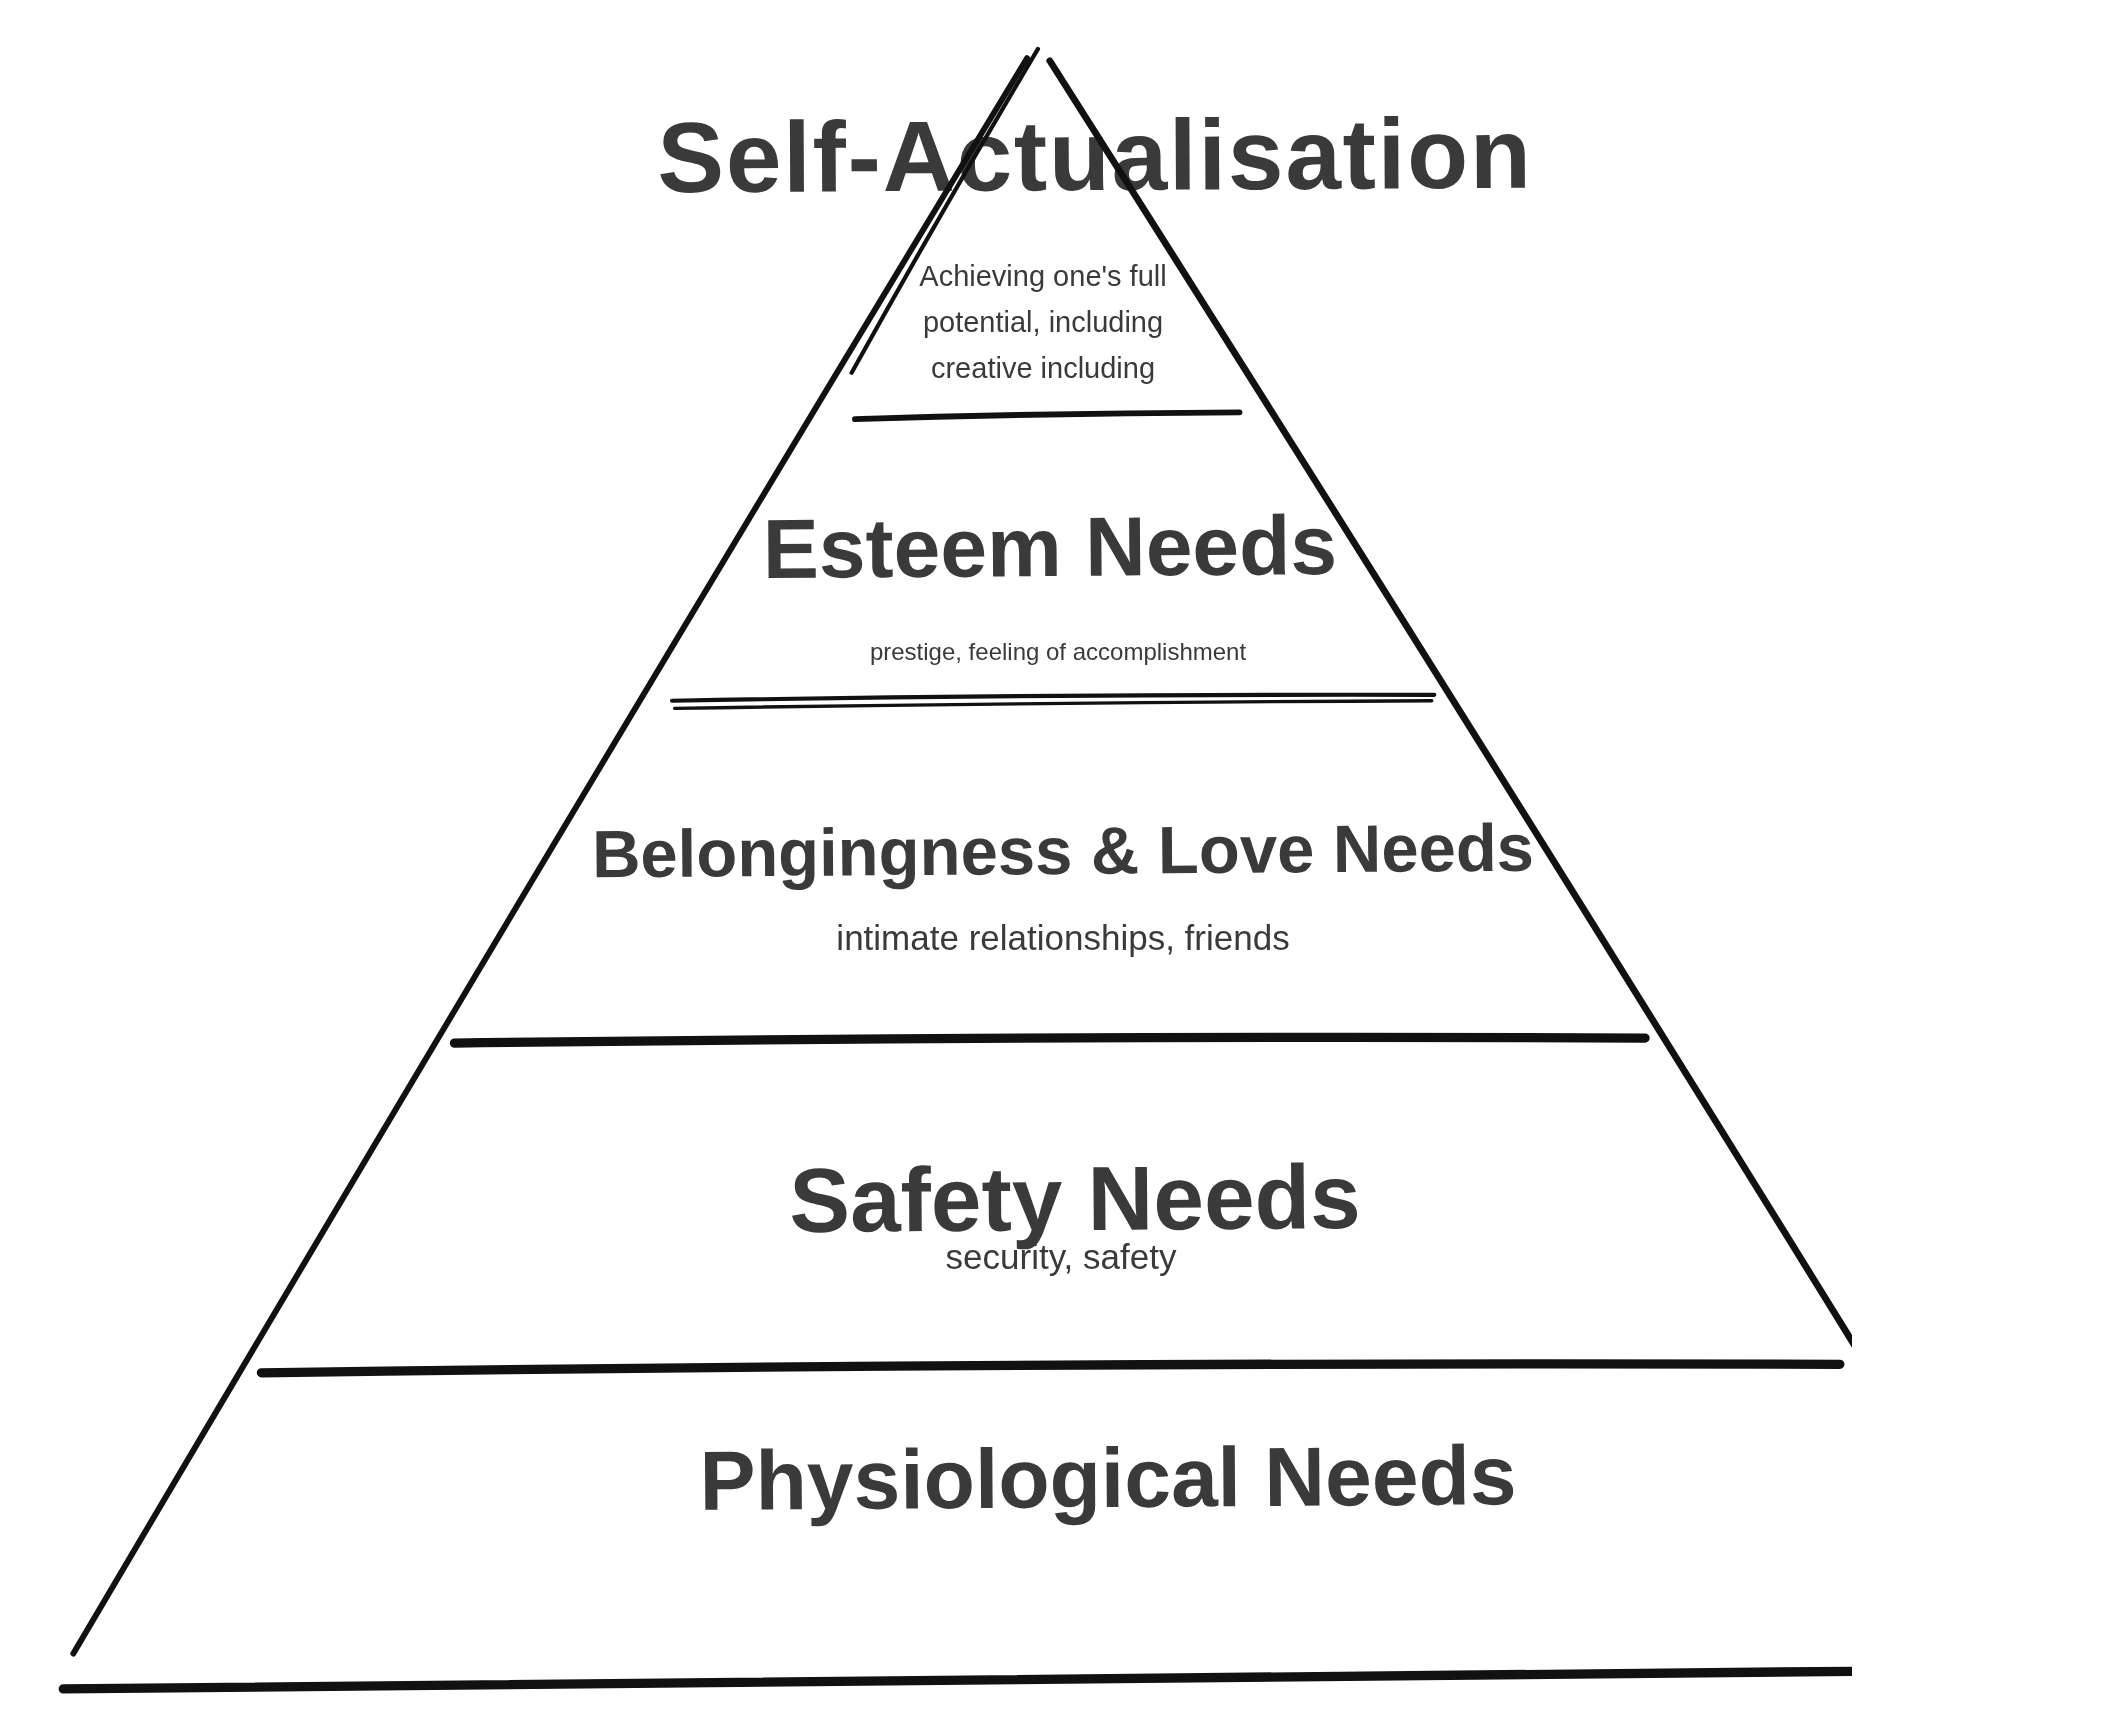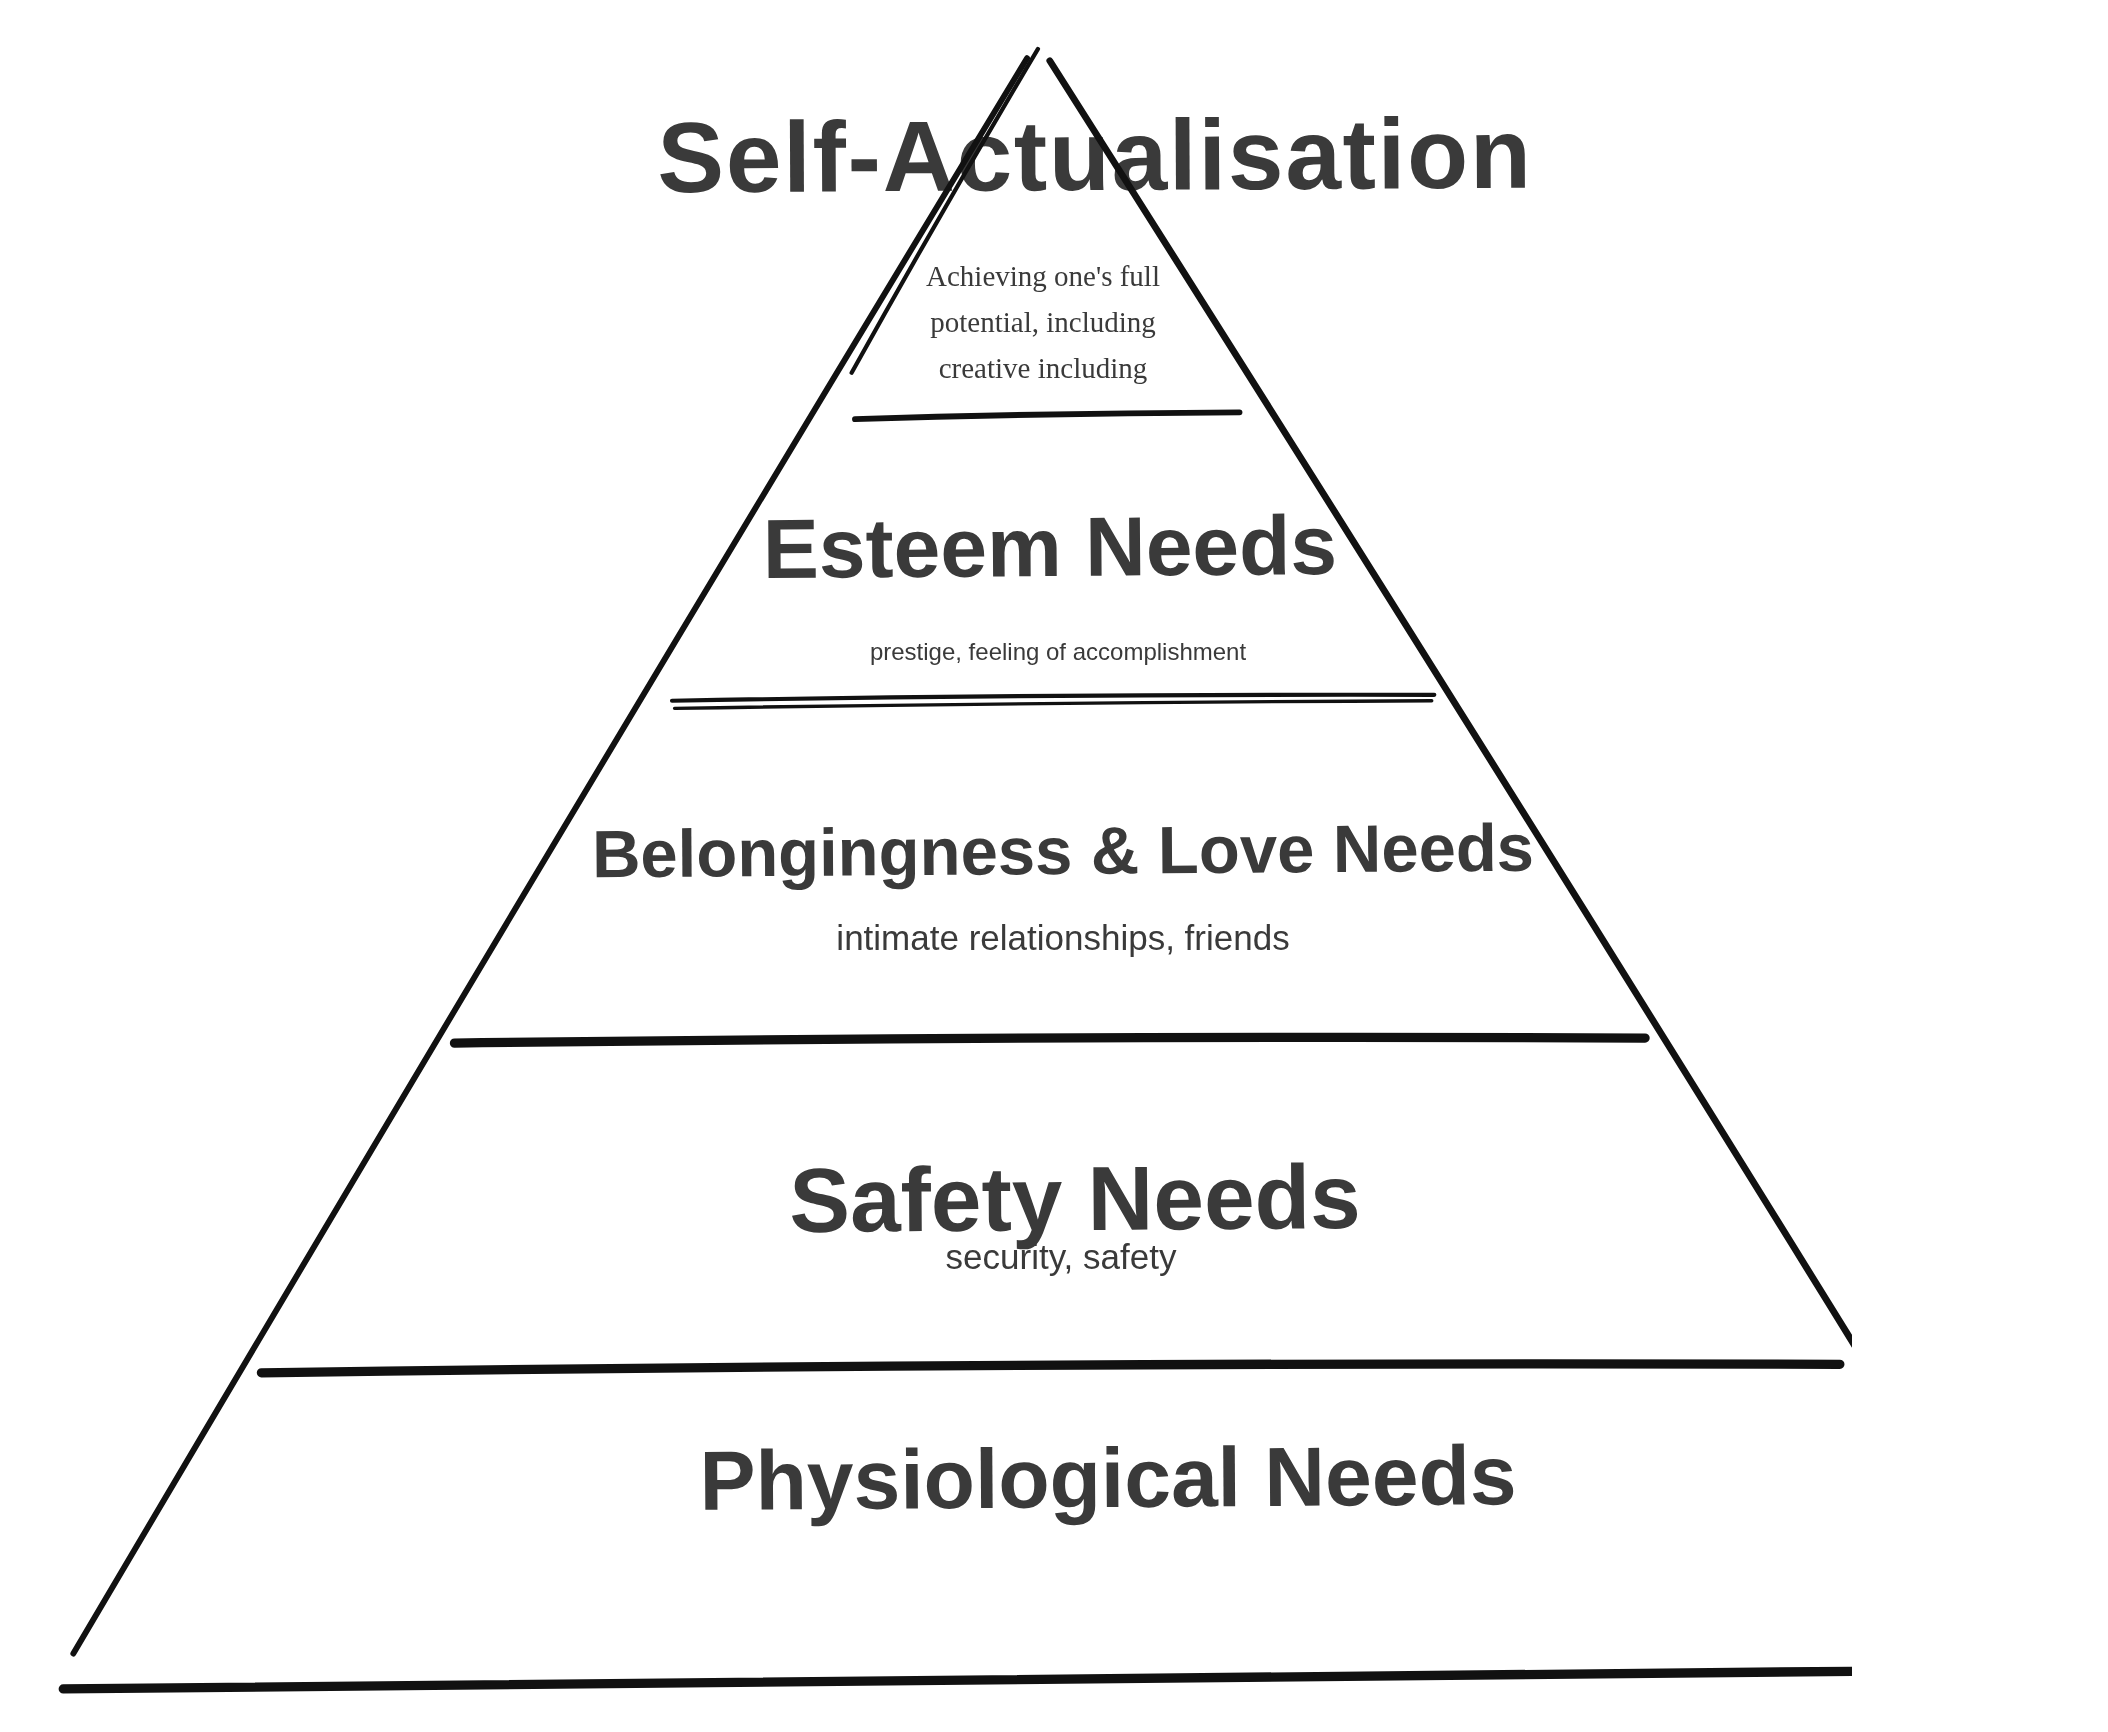--- a/index.html
+++ b/index.html
@@ -30,21 +30,21 @@
     font-weight: bold;
     letter-spacing: 1.7px;
     transform: translateX(-50%) rotate(-0.3deg);
   }
   #apex-description {
     left: 1043px; top: 253px;
     font-size: 29px;
     text-align: center;
     transform: translateX(-50%);
   }
-  #apex-description .desc-line { line-height: 46px; font-family: Liberation Serif, serif; }
+  #apex-description .desc-line { line-height: 46px; }
   .level-title { font-weight: bold; }
   #level-title-esteem   { left: 1050px; top: 505px;  font-size: 84px; }
   #level-desc-esteem    { left: 1058px; top: 640px;  font-size: 24px;  }
   #level-title-belong   { left: 1063px; top: 817px;  font-size: 67px;  }
   #level-desc-belong    { left: 1063px; top: 920px; font-size: 35px;  }
   #level-title-safety   { left: 1075px; top: 1153px; font-size: 91px; }
   #level-desc-safety    { left: 1061px; top: 1239px; font-size: 35px;  }
   #level-title-physio   { left: 1108px; top: 1436px; font-size: 84px; }
   #level-desc-physio    { left: 1084px; top: 1545px; font-size: 37px;  }
   #pyramid-svg {

